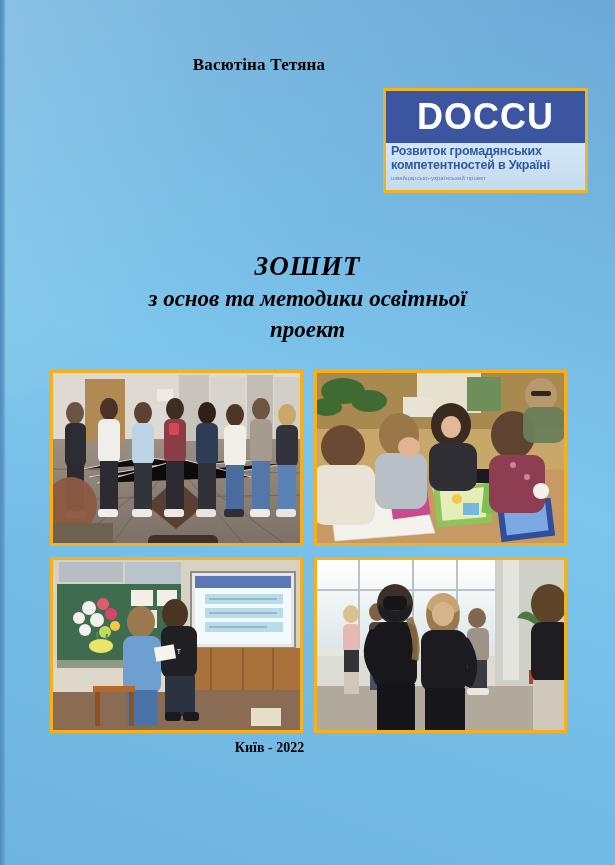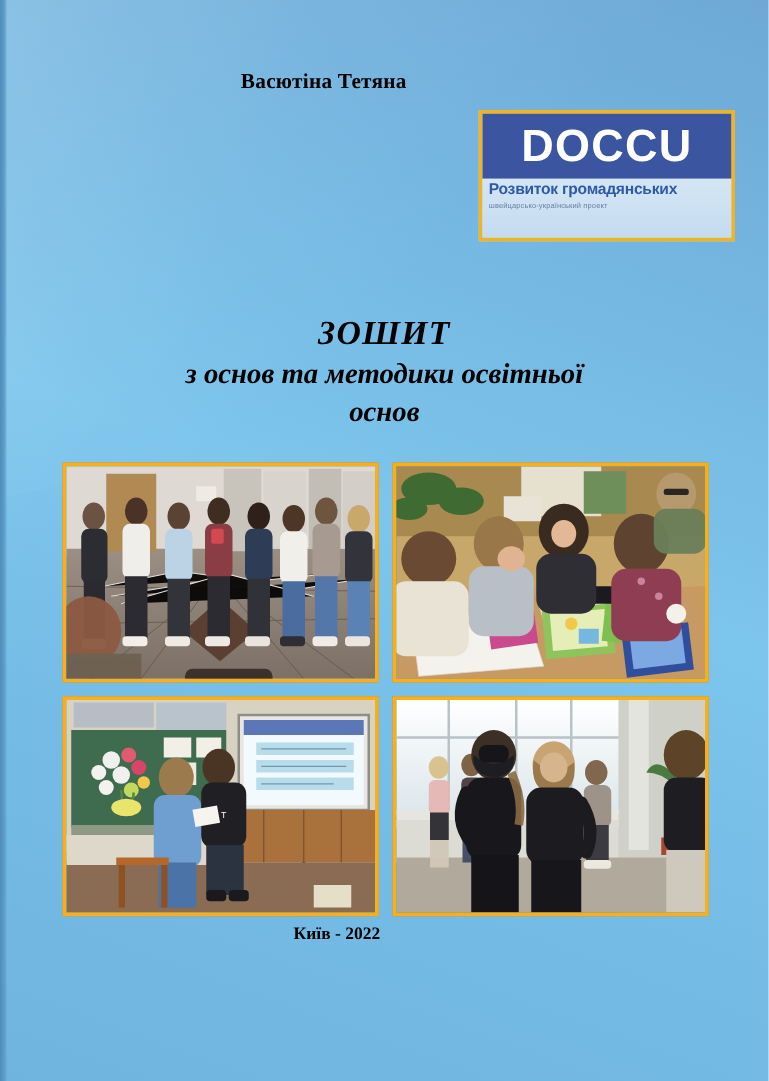--- a/index.html
+++ b/index.html
@@ -167,28 +167,29 @@
   <div class="edge-strip"></div>
 
   <div class="author">Васютіна Тетяна</div>
 
   <div class="logo">
     <div class="logo-top">
       <span class="logo-word">DOCCU</span>
     </div>
     <div class="logo-bottom">
       <div class="logo-tag">Розвиток громадянських</div>
+      <div class="logo-tag">компетентностей в Україні</div>
       <div class="logo-sub">швейцарсько-український проект</div>
     </div>
   </div>
 
   <div class="title-block">
     <div class="title-main">ЗОШИТ</div>
     <div class="title-sub">з основ та методики освітньої</div>
-    <div class="title-sub">основ</div>
+    <div class="title-sub">проект</div>
   </div>
 
   <div class="photo-grid">
 
     <div class="photo">
       <svg viewBox="0 0 247 170" preserveAspectRatio="none">
         <defs>
           <linearGradient id="p1floor" x1="0" y1="0" x2="0" y2="1">
             <stop offset="0%" stop-color="#9b8f84"></stop>
               <stop offset="100%" stop-color="#7d7066"></stop>

